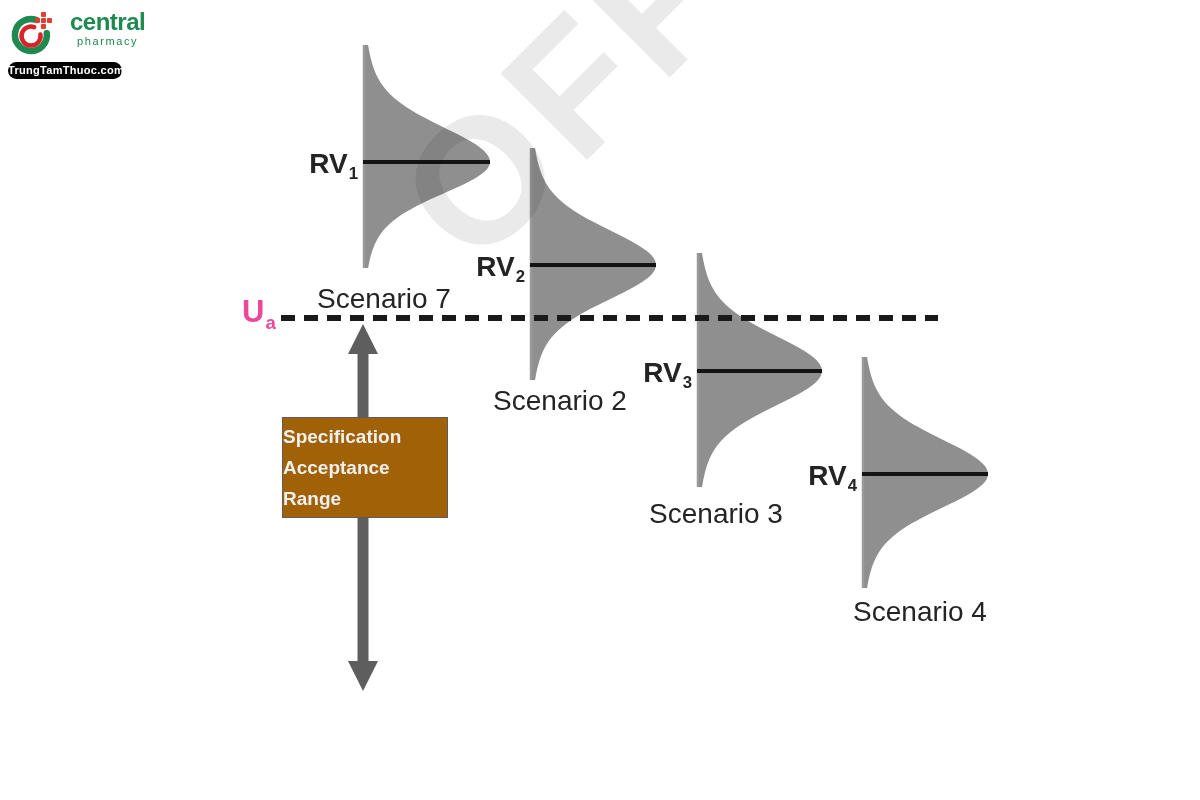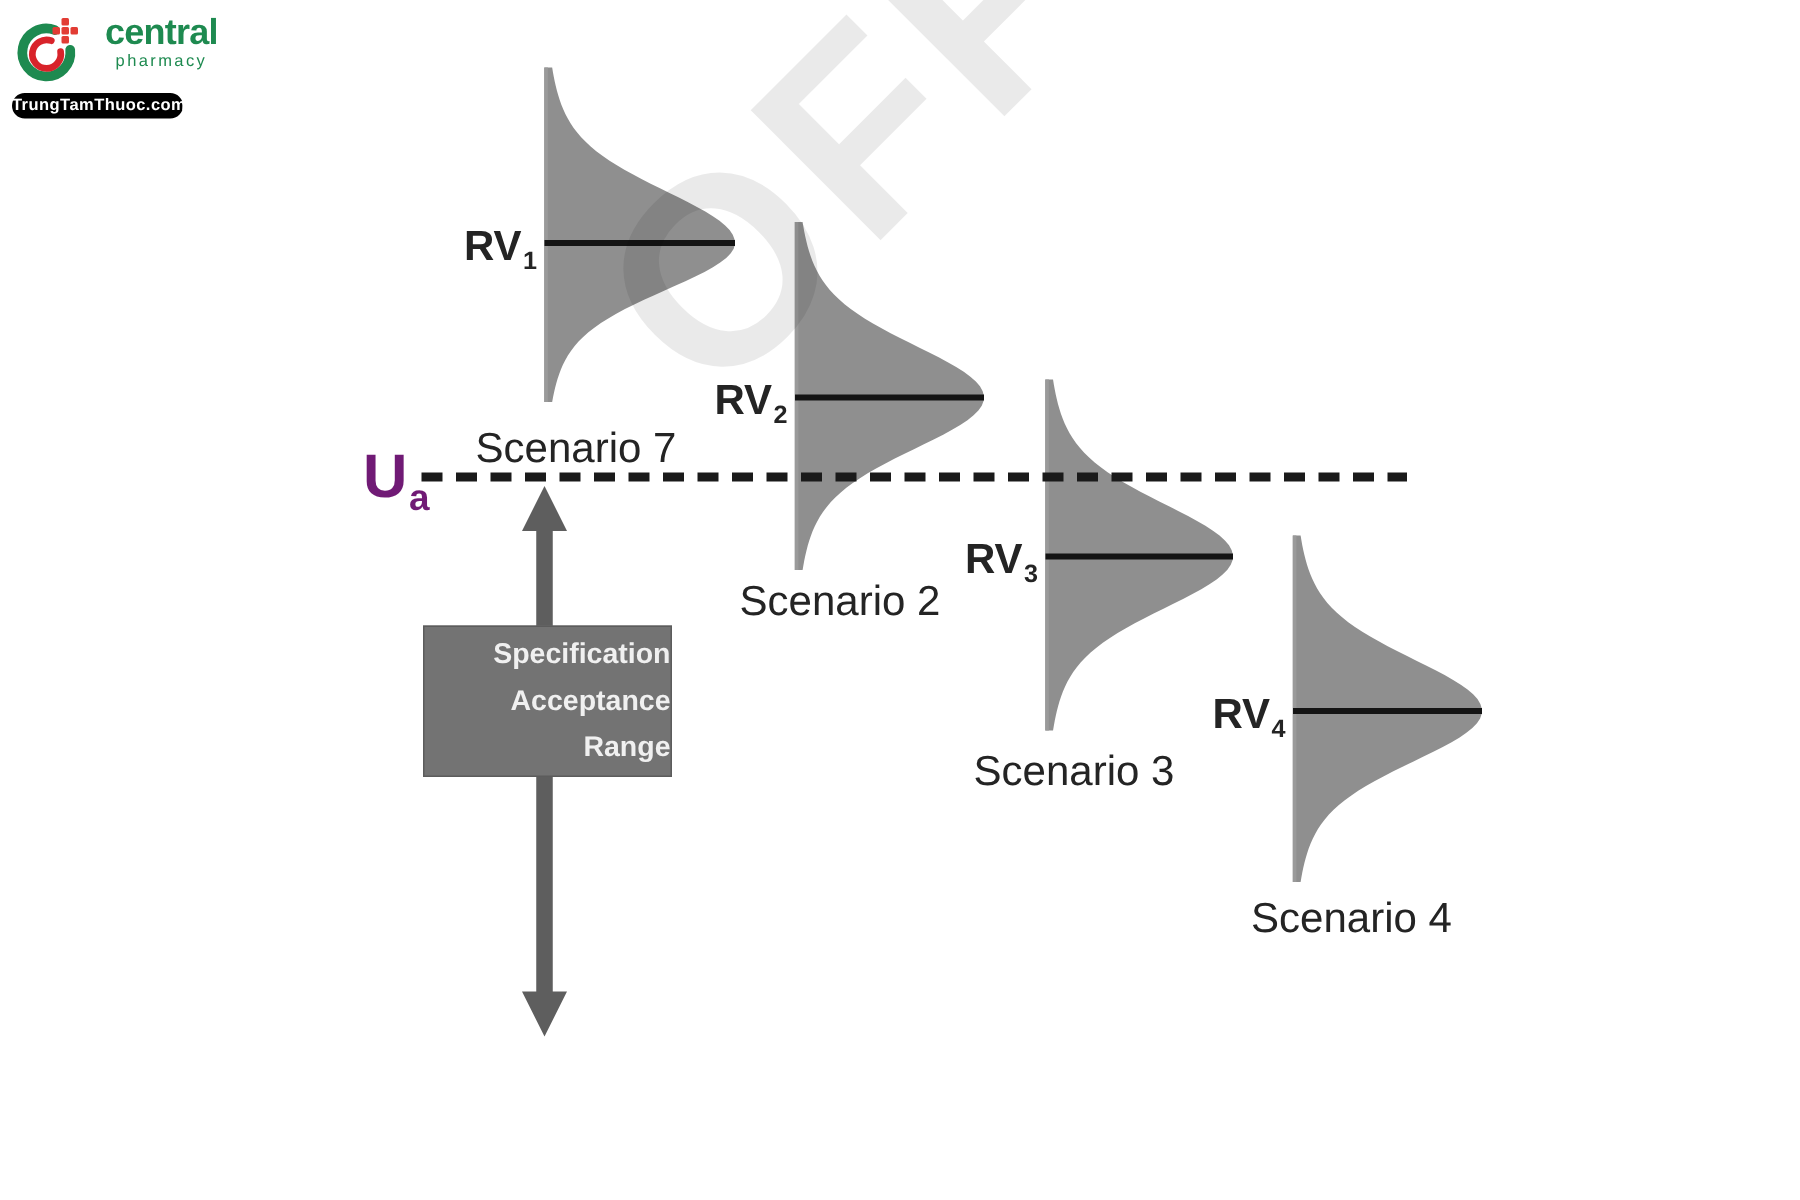--- a/index.html
+++ b/index.html
@@ -16,25 +16,25 @@
   .badge{position:absolute;left:0;top:52px;width:114px;height:17px;background:#000000;border-radius:9px;
          color:#ffffff;font-size:11px;font-weight:bold;text-align:center;line-height:17px;letter-spacing:0.3px;}
 
   
   .scen-label{position:absolute;transform:translate(-50%,-50%);font-size:28px;color:#242424;
               white-space:nowrap;font-weight:500;}
   .rv-label{position:absolute;transform:translate(-100%,-50%);font-size:28px;font-weight:bold;
             color:#242424;white-space:nowrap;}
   .rv-label sub,.ua-label sub{font-size:0.60em;position:relative;top:0.35em;vertical-align:baseline;
             margin-left:1px;}
-  .ua-label{position:absolute;font-size:41px;font-weight:bold;color:#701a75;}
+  .ua-label{position:absolute;font-size:31px;font-weight:bold;color:#ec4899;}
 
-  .spec-box{position:absolute;left:282px;top:417px;width:166px;height:101px;background:#737373;
+  .spec-box{position:absolute;left:282px;top:417px;width:166px;height:101px;background:#a16207;
             border:1px solid #5c5c5c;box-sizing:border-box;display:flex;flex-direction:column;
-            justify-content:center;text-align:right;color:#f0f0f0;font-size:19px;font-weight:bold;
+            justify-content:center;text-align:left;color:#f0f0f0;font-size:19px;font-weight:bold;
             line-height:31px;}
 
   .watermark{position:absolute;left:468px;top:125px;font-size:178px;font-weight:bold;line-height:1;
              color:rgba(0,0,0,0.082);transform:rotate(-45deg);transform-origin:0px 140px;
              pointer-events:none;white-space:nowrap;letter-spacing:8px;}
 </style>
 </head>
 <body>
 
 <div class="stage">
@@ -83,21 +83,21 @@
     <span>U</span><sub>a</sub>
   </div>
 
   <div id="labels-layer">
       <div class="scen-label" style="left: 384px; top: 299px;">Scenario 7</div>
       <div class="rv-label" style="left: 358px; top: 164px;"><span>RV</span><sub>1</sub></div>
       <div class="scen-label" style="left: 560px; top: 401px;">Scenario 2</div>
       <div class="rv-label" style="left: 525px; top: 267px;"><span>RV</span><sub>2</sub></div>
       <div class="scen-label" style="left: 716px; top: 514px;">Scenario 3</div>
       <div class="rv-label" style="left: 692px; top: 373px;"><span>RV</span><sub>3</sub></div>
-      <div class="scen-label" style="left: 901px; top: 612px;">Scenario 4</div>
+      <div class="scen-label" style="left: 920px; top: 612px;">Scenario 4</div>
       <div class="rv-label" style="left: 857px; top: 476px;"><span>RV</span><sub>4</sub></div>
     </div>
 
 <div class="spec-box">
     <div>Specification</div>
     <div>Acceptance</div>
     <div>Range</div>
   </div>
     <div class="watermark">OFF</div>
   </div>

